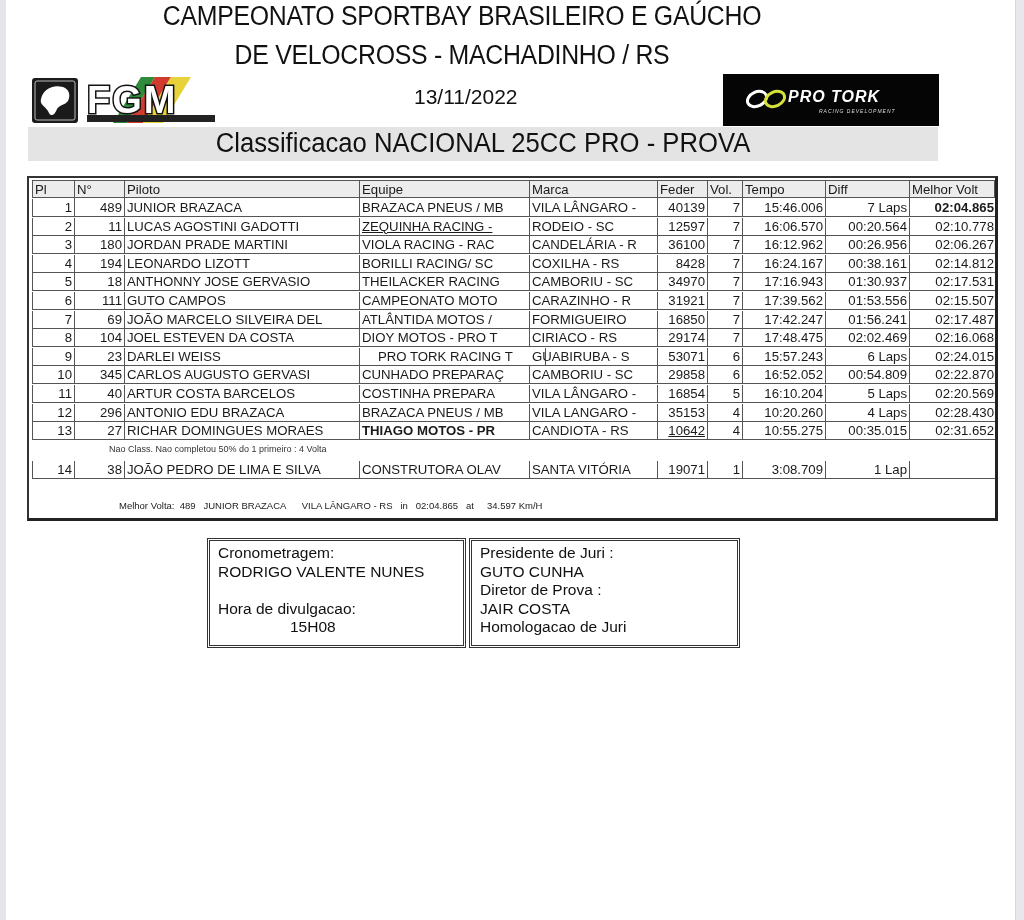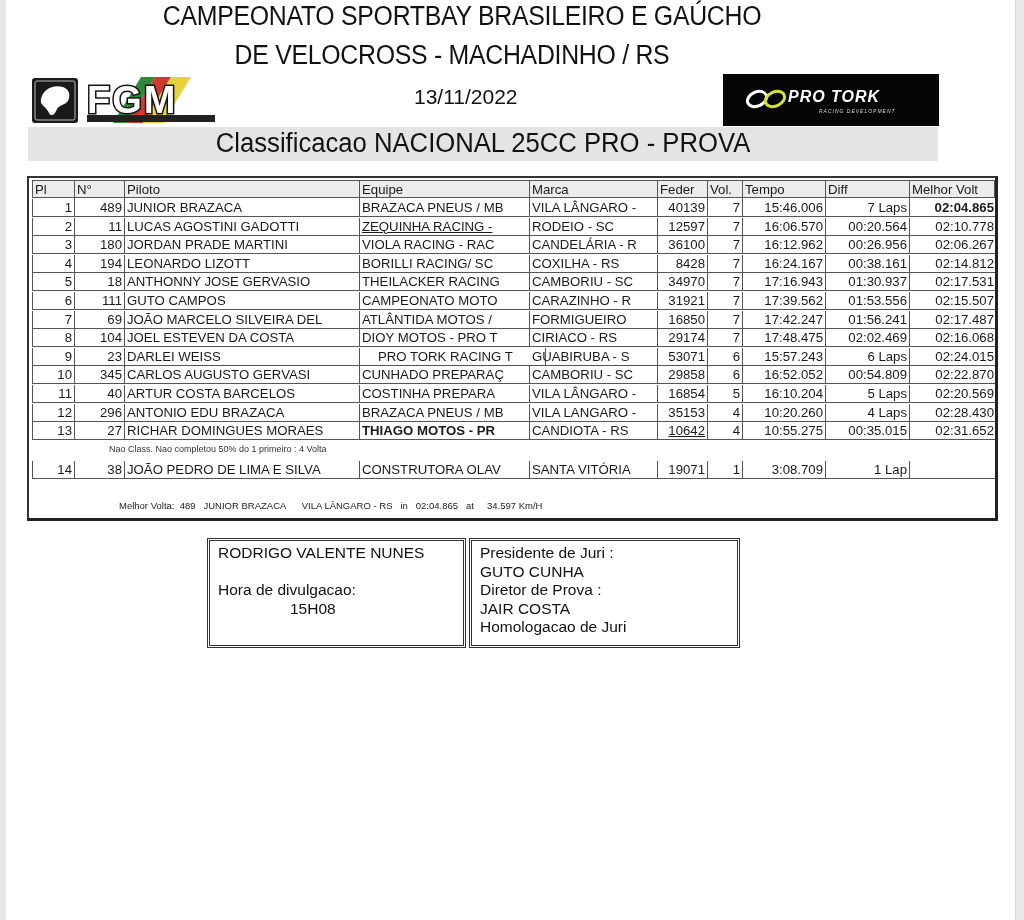--- a/index.html
+++ b/index.html
@@ -267,20 +267,21 @@
         <span class="c r" style="left: 793px; width: 84px;">1 Lap</span>
         <span class="c r" style="left: 877px; width: 86px; border-right: none;"></span>
       </div>
     </div>
 
   <div class="bestlap">Melhor Volta:  489   JUNIOR BRAZACA      VILA LÂNGARO - RS   in   02:04.865   at     34.597 Km/H</div>
 </div>
 
 <div class="officials">
   <div class="off-box off-left">
+    <div>Cronometragem:</div>
     <div>RODRIGO VALENTE NUNES</div>
     <div style="height:18.5px;"></div>
     <div>Hora de divulgacao:</div>
     <div class="indent">15H08</div>
   </div>
   <div class="off-box off-right">
     <div>Presidente de Juri :</div>
     <div>GUTO CUNHA</div>
     <div>Diretor de Prova :</div>
     <div>JAIR COSTA</div>

